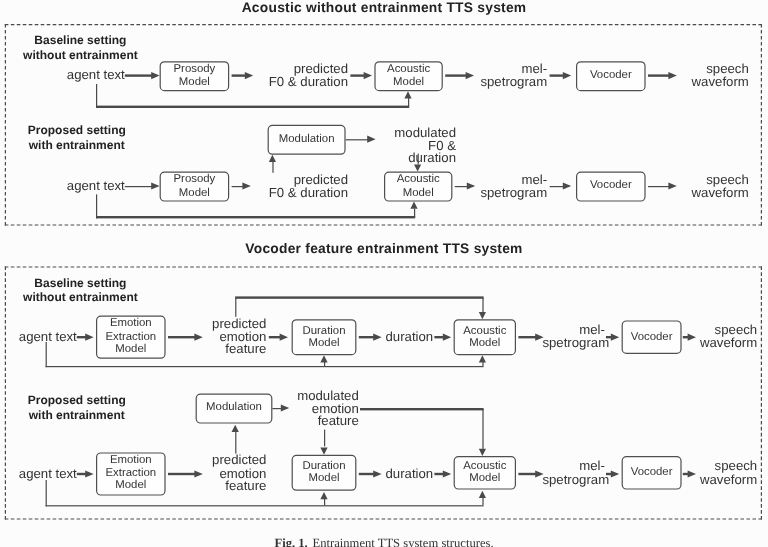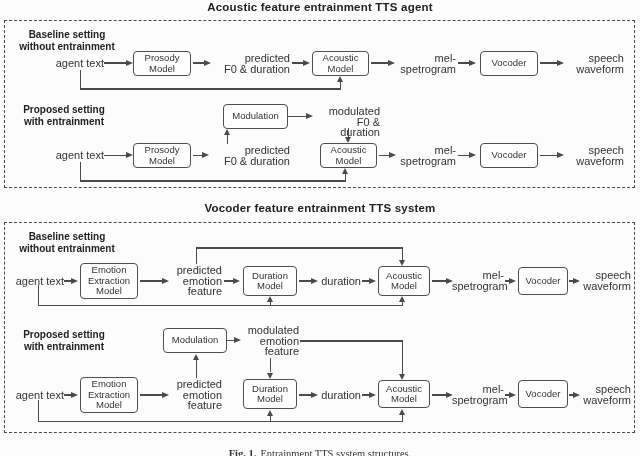--- a/index.html
+++ b/index.html
@@ -26,21 +26,21 @@
       border-right:3.5px solid transparent;border-bottom:6.5px solid #4a4a4a}
   .ad{position:absolute;width:0;height:0;border-left:3.5px solid transparent;
       border-right:3.5px solid transparent;border-top:6.5px solid #4a4a4a}
   .caption{position:absolute;left:0;right:0;top:448px;text-align:center;
            font-family:"Liberation Serif","DejaVu Serif",serif;font-size:10.5px;color:#333}
   .capb{font-weight:bold;margin-right:4px}
 </style>
 </head>
 <body>
 
-<div class="title" style="top:1px">Acoustic feature entrainment TTS agent</div>
+<div class="title" style="top:1px">Acoustic without entrainment TTS system</div>
 <div class="dash" style="left:4px;top:20px;width:629px;height:166px"></div>
 
 <div class="sec" style="left:8px;top:29px;width:118px">Baseline setting
 without entrainment</div>
 <div class="txt" style="left:50px;top:58px;width:54px">agent text</div>
 <i class="hl" style="left:104px;top:62.2px;width:23px"></i>
 <i class="ar" style="left:126px;top:59.5px"></i>
 <div class="box" style="left:133px;top:51px;width:58px;height:25px"><span>Prosody
 Model</span></div>
 <i class="hl" style="left:193px;top:62.2px;width:12px"></i>

